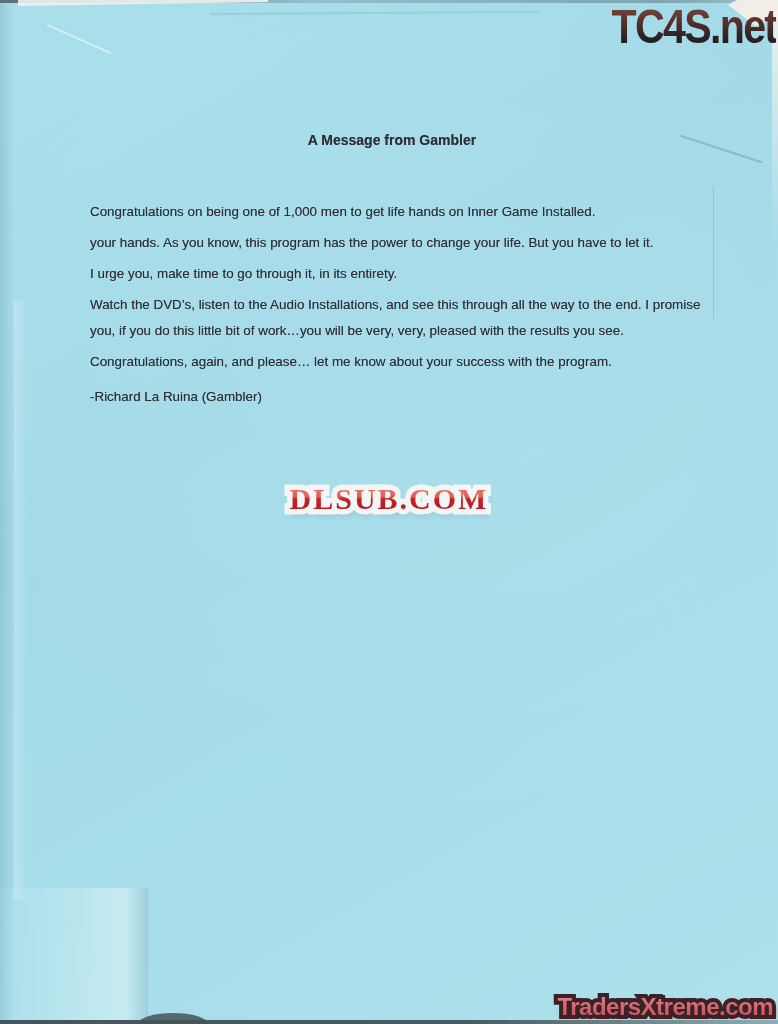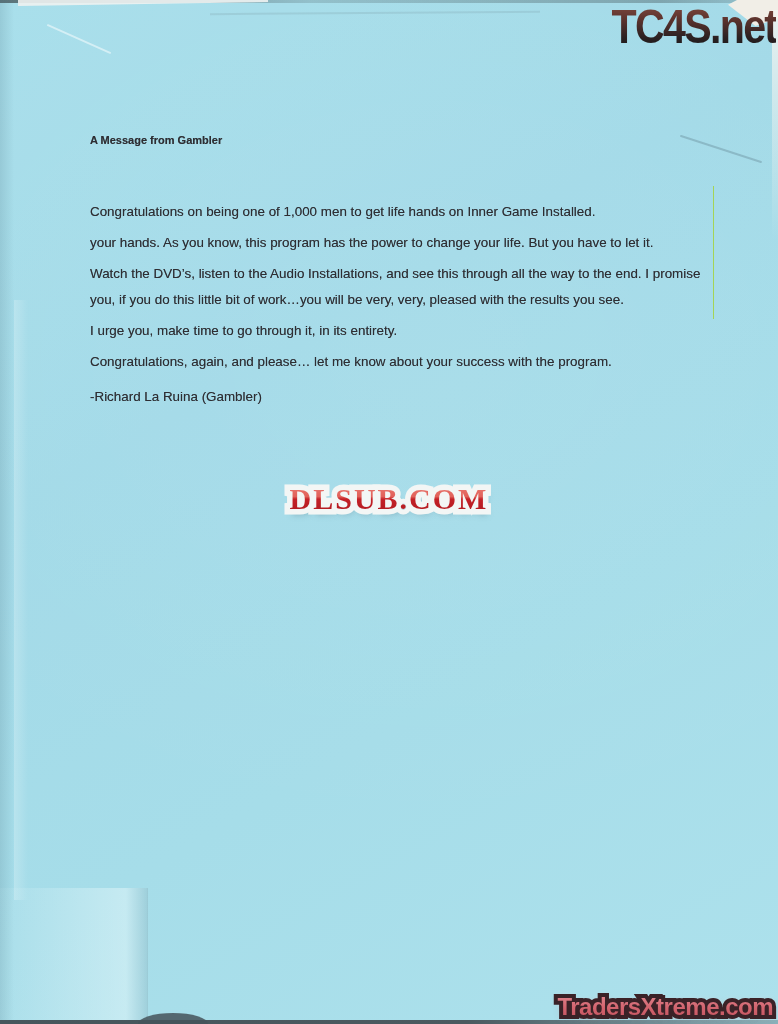--- a/index.html
+++ b/index.html
@@ -51,21 +51,21 @@
   
   .scan-line-green { position:absolute; left:713px; top:186px; width:1px; height:133px;
                      background:rgba(165,210,60,.85); }
 
   
   .letter {
     position:absolute; top:130px; left:90px; width:604px;
     color:#2e2e33; font-size:13.4px;
     text-shadow:0 0 .6px rgba(46,46,51,.55);
   }
-  .letter-title { font-weight:bold; font-size:11px; line-height:20px; margin:0 0 49px; }
+  .letter-title { text-align:center; font-weight:bold; font-size:14px; line-height:20px; margin:0 0 49px; }
   .letter p { margin:0 0 5px; line-height:26px; }
   .letter p .ln { display:block; white-space:nowrap; }
   .signature { margin-top:9px; line-height:26px; }
 
   
   .wm { pointer-events:none; }
 
   
   .wm-tc4s {
     position:absolute; top:2px; right:2px; z-index:3;
@@ -140,25 +140,25 @@
   <div class="letter">
     <div class="letter-title">A Message from Gambler</div>
 
     <p>
       <span class="ln">Congratulations on being one of 1,000 men to get life hands on Inner Game Installed.</span>
     </p>
     <p>
       <span class="ln">your hands. As you know, this program has the power to change your life. But you have to let it.</span>
     </p>
     <p>
+      <span class="ln">I urge you, make time to go through it, in its entirety.</span>
+    </p>
+    <p>
       <span class="ln">Watch the DVD’s, listen to the Audio Installations, and see this through all the way to the end. I promise</span>
       <span class="ln">you, if you do this little bit of work…you will be very, very, pleased with the results you see.</span>
-    </p>
-    <p>
-      <span class="ln">I urge you, make time to go through it, in its entirety.</span>
     </p>
     <p>
       <span class="ln">Congratulations, again, and please… let me know about your success with the program.</span>
     </p>
 
     <div class="signature">-Richard La Ruina (Gambler)</div>
   </div>
 
   <div class="wm wm-tc4s">
     <span class="fill">TC4S.net</span>

